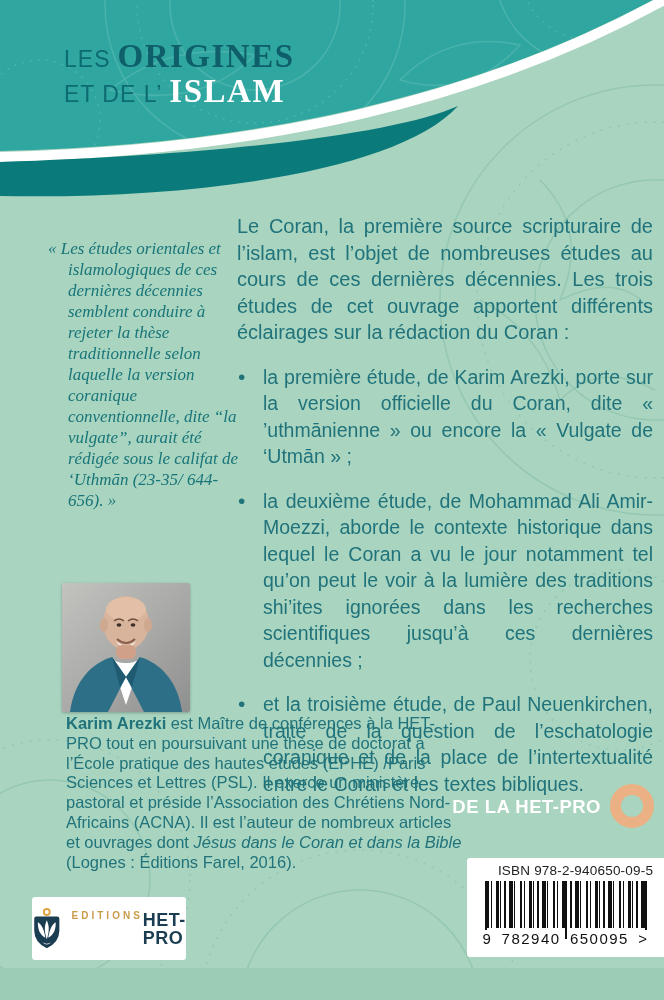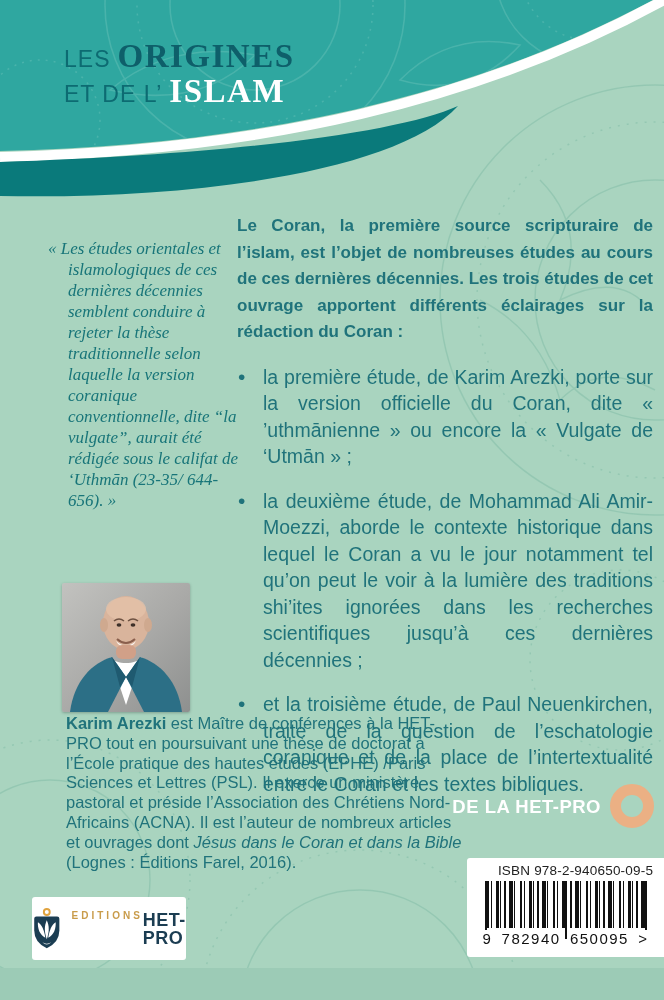--- a/index.html
+++ b/index.html
@@ -23,21 +23,21 @@
   .title .main.white{color:#ffffff;}
   
   .quote{
     position:absolute;left:48px;top:238px;width:180px;
     font-family:"Liberation Serif",serif;font-size:17px;line-height:21px;
     color:#187579;padding-left:20px;text-indent:-20px;font-style:italic;
   }
   
   .synopsis{position:absolute;left:237px;top:213px;width:416px;color:#20737B;}
   .synopsis .intro{
-    font-size:17px;line-height:26.5px;text-align:justify;margin:0 0 15px 0;font-weight:bold;
+    font-size:20px;line-height:26.5px;text-align:justify;margin:0 0 15px 0;
   }
   .synopsis ul{list-style:none;margin:0;padding:0;}
   .synopsis li{
     position:relative;padding-left:26px;margin-bottom:13px;
     font-size:19.5px;line-height:26.5px;text-align:justify;margin-top:18px;
   }
   .synopsis li::before{
     content:"•";position:absolute;left:1px;top:0;font-size:21px;color:#20737B;
   }
   

